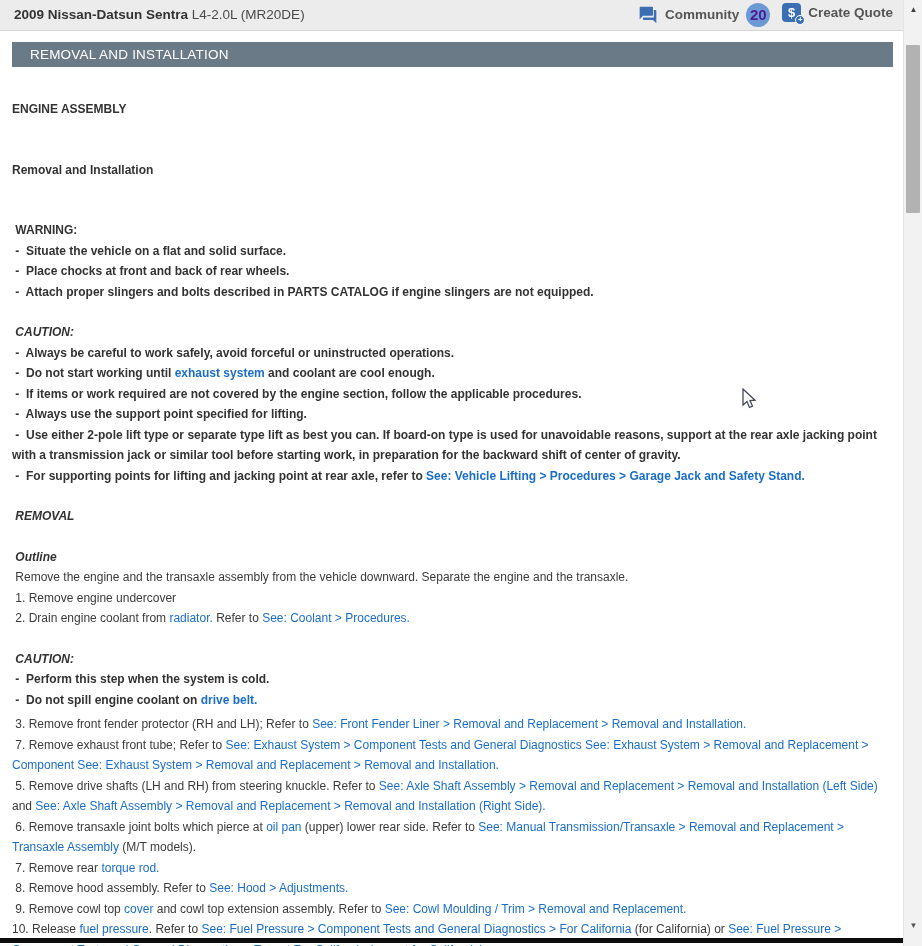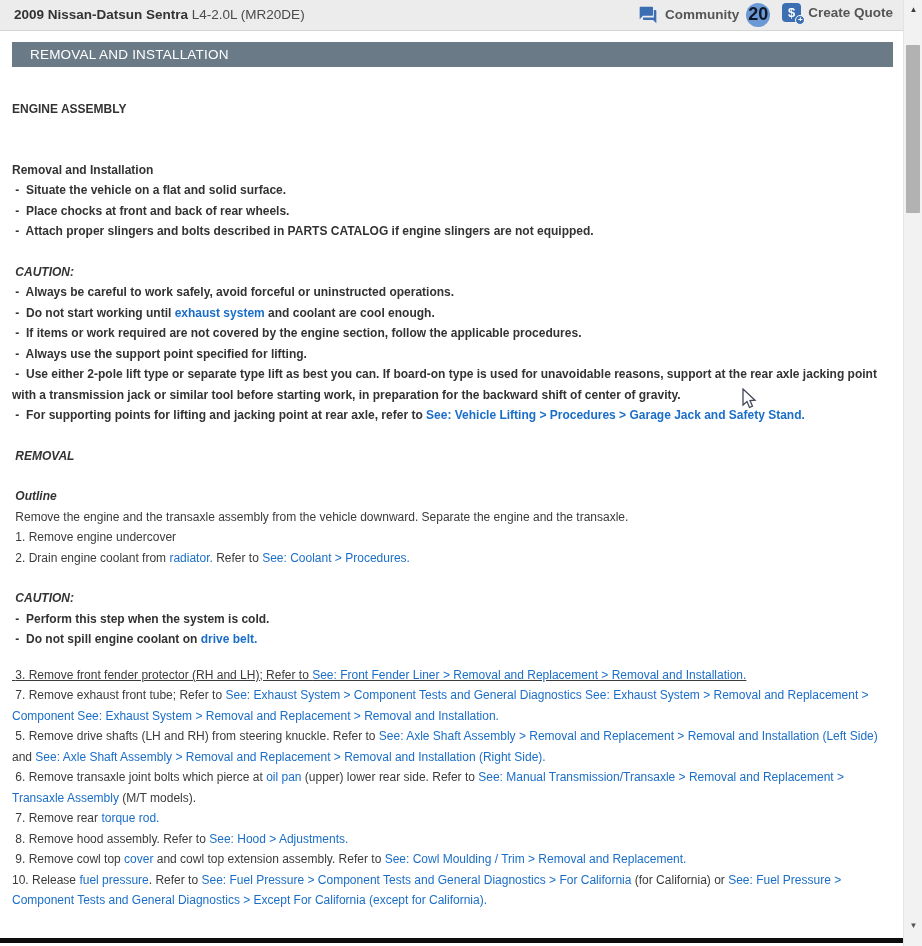--- a/index.html
+++ b/index.html
@@ -15,21 +15,21 @@
     padding:0 10px 1px 14px;
   }
   .title-wrap { font-size:13.5px; color:#3d3d3d; white-space:nowrap; }
   .title-bold { font-weight:bold; color:#333; }
   .title-reg { font-weight:normal; color:#4a4a4a; }
   .header-actions { display:flex; align-items:flex-start; }
   .hdr-btn { display:flex; align-items:center; cursor:pointer; }
   .hdr-btn .lbl { font-size:13.5px; font-weight:bold; color:#555; margin-left:7px; white-space:nowrap; }
   .community-badge {
     width:24px; height:24px; border-radius:50%; background:#6b99d4;
-    color:#0f172a; font-size:18px; font-weight:bold;
+    color:#4c1d95; font-size:15px; font-weight:bold;
     display:flex; align-items:center; justify-content:center; margin-left:7px;
   }
   .quote-group { margin-left:12px; }
   .forum-svg { width:20px; height:20px; display:block; }
   .quote-icon { position:relative; width:19px; height:19px; background:#3c6eb4;
     border-radius:4px; display:flex; align-items:center; justify-content:center; }
   .quote-icon .dollar { color:#fff; font-size:13px; font-weight:bold; line-height:1; }
   .quote-icon .plus {
     position:absolute; right:-4px; bottom:-3px; width:10px; height:10px;
     background:#3c6eb4; border:1.5px solid #fff; border-radius:50%;
@@ -53,21 +53,21 @@
     margin-top:10px; height:25px; background:#6b7a87; color:#fff;
     font-size:13.5px; font-weight:500; letter-spacing:.2px;
     display:flex; align-items:center; padding-left:18px; width:881px;
   }
   .block { font-size:12px; line-height:20.5px; white-space:pre-wrap; color:#3b3b3b; }
   .block.bold { font-weight:bold; color:#333; }
   .block.heading { font-weight:bold; color:#333; }
   .gap-heading { margin-top:32px; }
   .gap-heading-lg { margin-top:40px; }
   .gap-section { margin-top:20px;font-style:italic; }
-  .gap-hair { margin-top:15px;text-decoration:underline; }
+  .gap-hair { margin-top:4px; }
   a.lnk { color:#1b6ec8; text-decoration:none; cursor:pointer; }
 
   
   .bottom-strip { position:absolute; left:0; top:938px; width:903px; height:5px; background:#0d0d0d; }
 
   
   .cursor { position:absolute; left:742px; top:388px; width:17px; height:22px; pointer-events:none; }
 </style>
 </head>
 <body>
@@ -96,20 +96,21 @@
   </div>
 </div>
 
 <div class="content">
   <div class="section-bar">
     <span>REMOVAL AND INSTALLATION</span>
   </div>
   <div>
       <div class="block heading gap-heading"><span>ENGINE ASSEMBLY</span></div>
       <div class="block heading gap-heading-lg"><span>Removal and Installation</span></div>
+      <div class="block heading gap-heading-lg"><span> WARNING:</span></div>
       <div class="block bullet bold"><span> -  Situate the vehicle on a flat and solid surface.</span></div>
       <div class="block bullet bold"><span> -  Place chocks at front and back of rear wheels.</span></div>
       <div class="block bullet bold"><span> -  Attach proper slingers and bolts described in PARTS CATALOG if engine slingers are not equipped.</span></div>
       <div class="block heading gap-section"><span> CAUTION:</span></div>
       <div class="block bullet bold"><span> -  Always be careful to work safely, avoid forceful or uninstructed operations.</span></div>
       <div class="block bullet bold"><span> -  Do not start working until </span><a class="lnk">exhaust system</a><span> and coolant are cool enough.</span></div>
       <div class="block bullet bold"><span> -  If items or work required are not covered by the engine section, follow the applicable procedures.</span></div>
       <div class="block bullet bold"><span> -  Always use the support point specified for lifting.</span></div>
       <div class="block bullet bold"><span> -  Use either 2-pole lift type or separate type lift as best you can. If board-on type is used for unavoidable reasons, support at the rear axle jacking point with a transmission jack or similar tool before starting work, in preparation for the backward shift of center of gravity.</span></div>
       <div class="block bullet bold"><span> -  For supporting points for lifting and jacking point at rear axle, refer to </span><a class="lnk">See: Vehicle Lifting &gt; Procedures &gt; Garage Jack and Safety Stand.</a></div>

